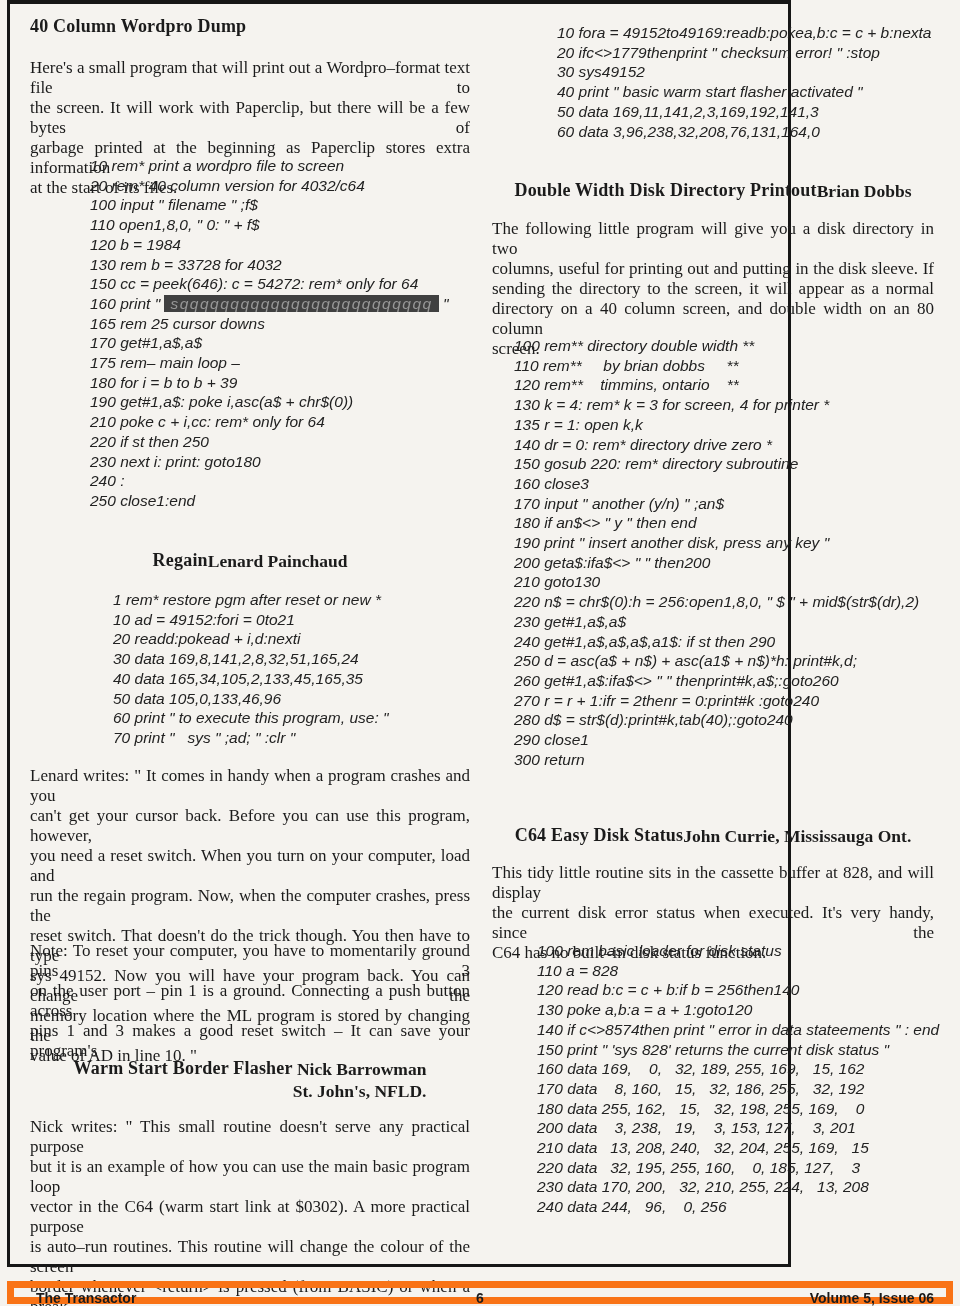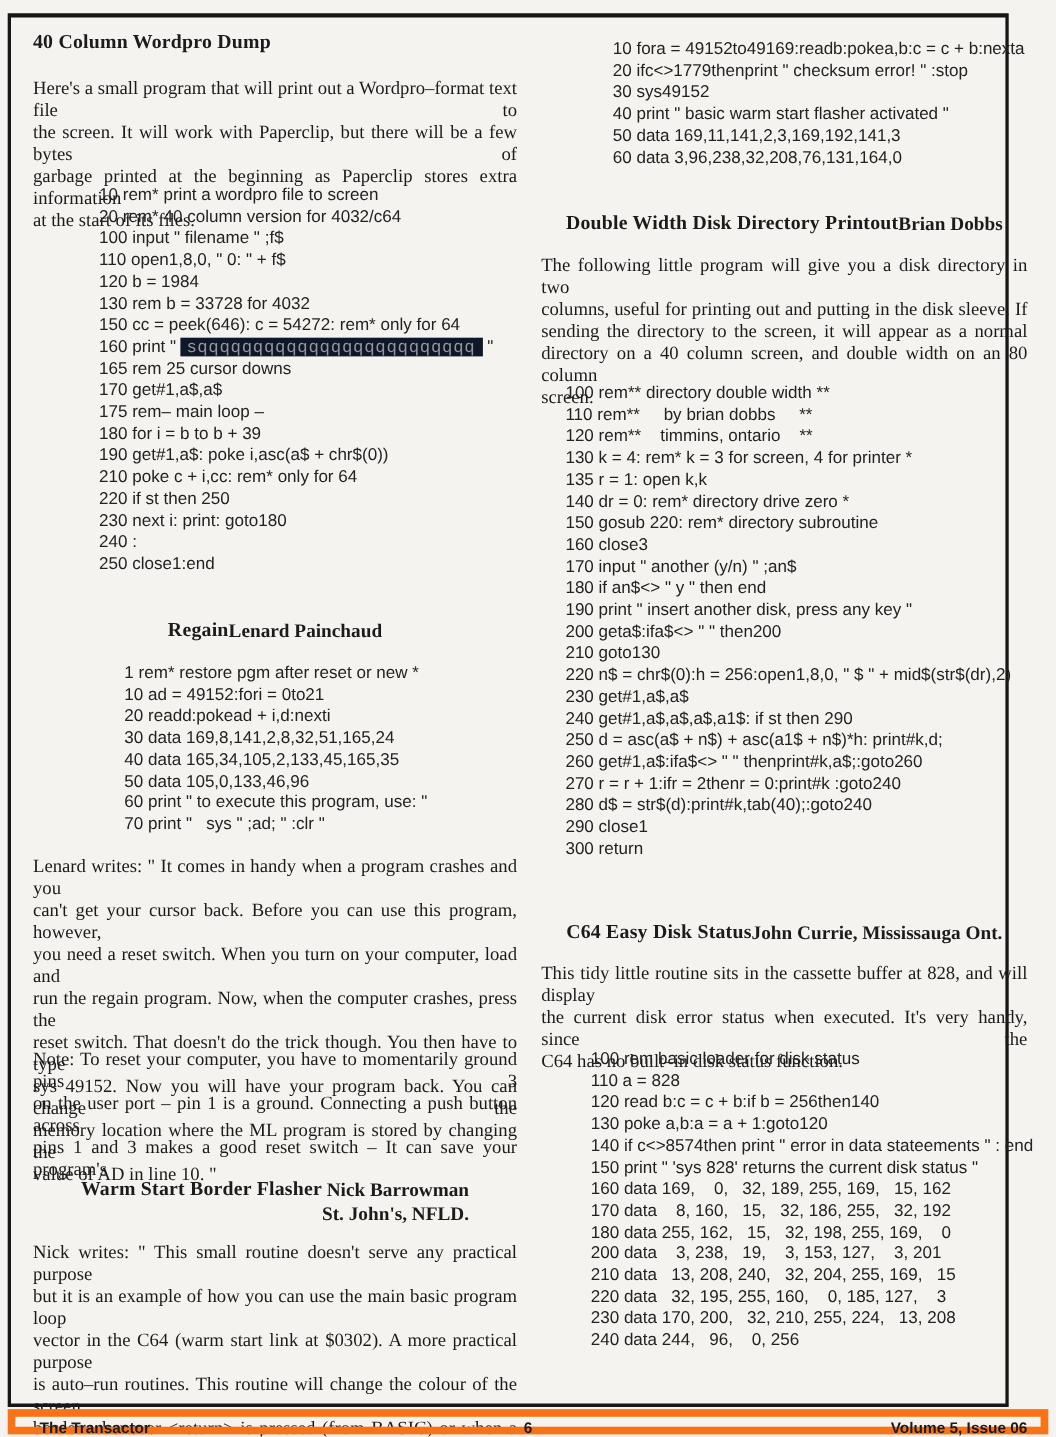--- a/index.html
+++ b/index.html
@@ -5,36 +5,36 @@
   * { margin:0; padding:0; box-sizing:border-box; }
   html,body { width:960px; height:1306px; }
   body {
     background:#f5f3ef;
     font-family:"Liberation Serif", serif;
     color:#1b1b1b;
     position:relative;
     overflow:hidden;
   }
   .page {
-    position:absolute; left:7px; top:12px; width:910px; height:1267px;
+    position:absolute; left:7px; top:0; width:784px; height:1267px;
     border:3px solid #161616; border-top-width:4px;
   }
   .col { position:absolute; top:0; height:100%; }
   .col-left  { left:20px;  width:440px; }
   .col-right { left:482px; width:442px; }
   .block { position:absolute; width:100%; }
   .title { font-weight:bold; font-size:18px; letter-spacing:0.2px; }
   .hrow { display:flex; justify-content:center; align-items:flex-start; }
   .author { font-weight:bold; font-size:17.5px; text-align:right; line-height:22px; }
   .para { font-size:17px; line-height:20px; }
   .para .ln { text-align:justify; text-align-last:justify; }
   .para .ln.last { text-align-last:left; }
-  .code { font-family:"Liberation Sans", sans-serif; font-size:15.5px; line-height:19.7px; color:#222; }
+  .code { font-family:"Liberation Sans", sans-serif; font-size:15.5px; line-height:19.7px; color:#222;font-style:italic; }
   .code .ln, .code .cline { white-space:pre; }
-  .inv { background:#0f172a; color:#979797; padding:0 6px; letter-spacing:1.5px; }
+  .inv { background:#404040; color:#979797; padding:0 6px; letter-spacing:1.5px; }
   .footer {
     position:absolute; left:7px; top:1281px; width:946px; height:23px;
     border:7px solid #f97316;
     font-family:"Liberation Sans", sans-serif; font-weight:bold; font-size:14px;
   }
   .footer span { position:absolute; top:2px; }
   .f-left  { left:22px; }
   .f-center{ left:50%; transform:translateX(-50%); }
   .f-right { right:12px; }
 </style>

